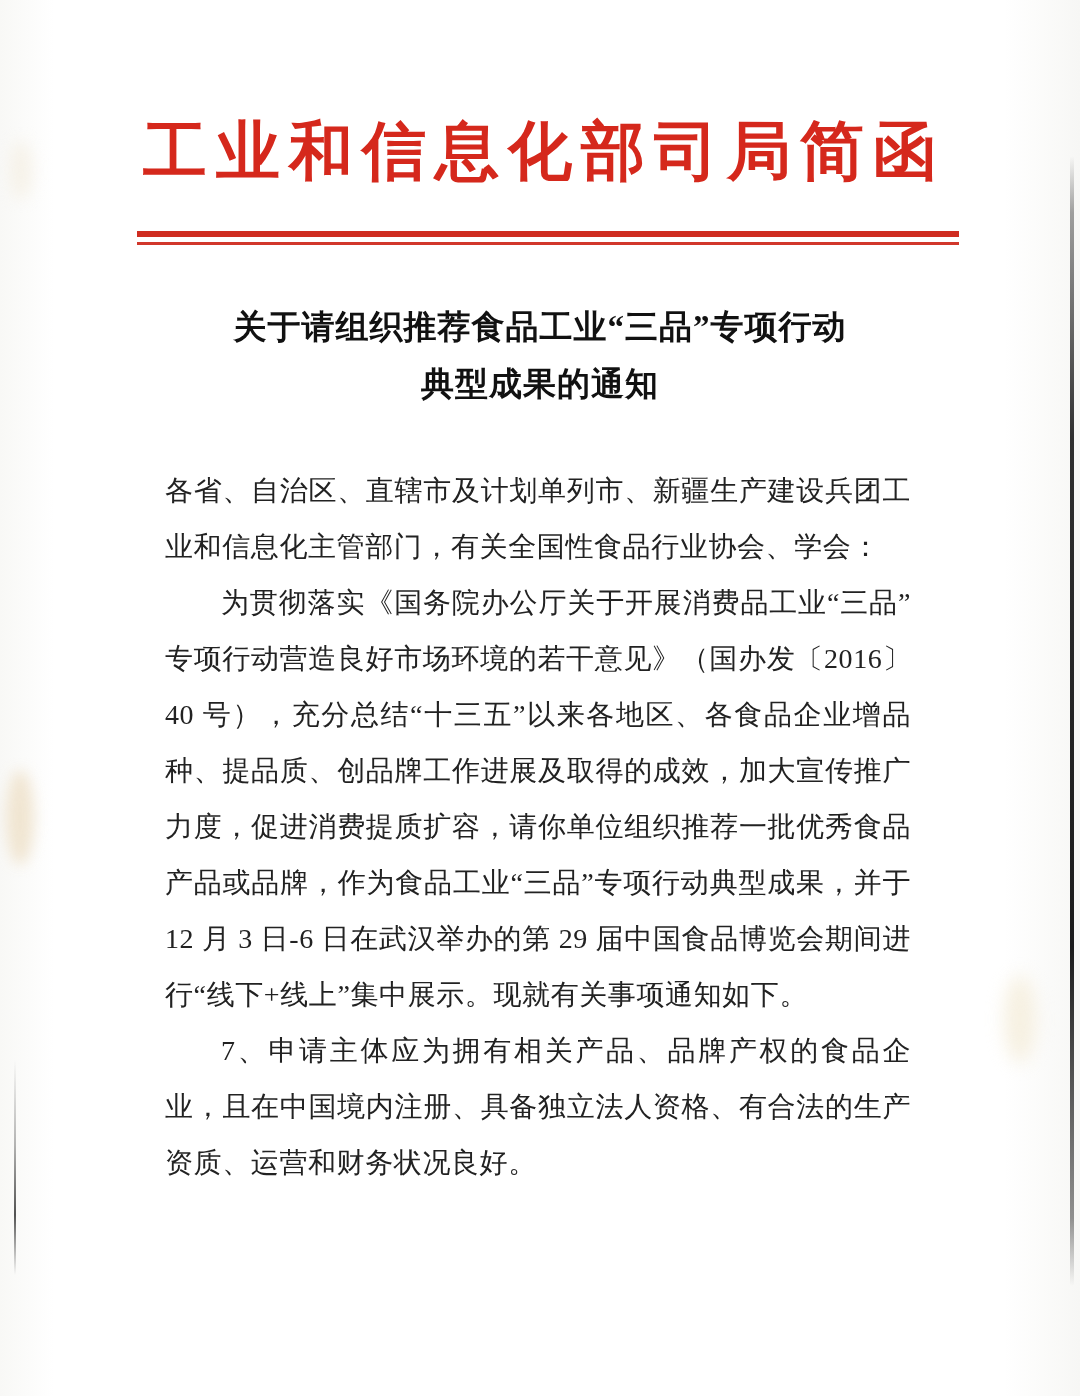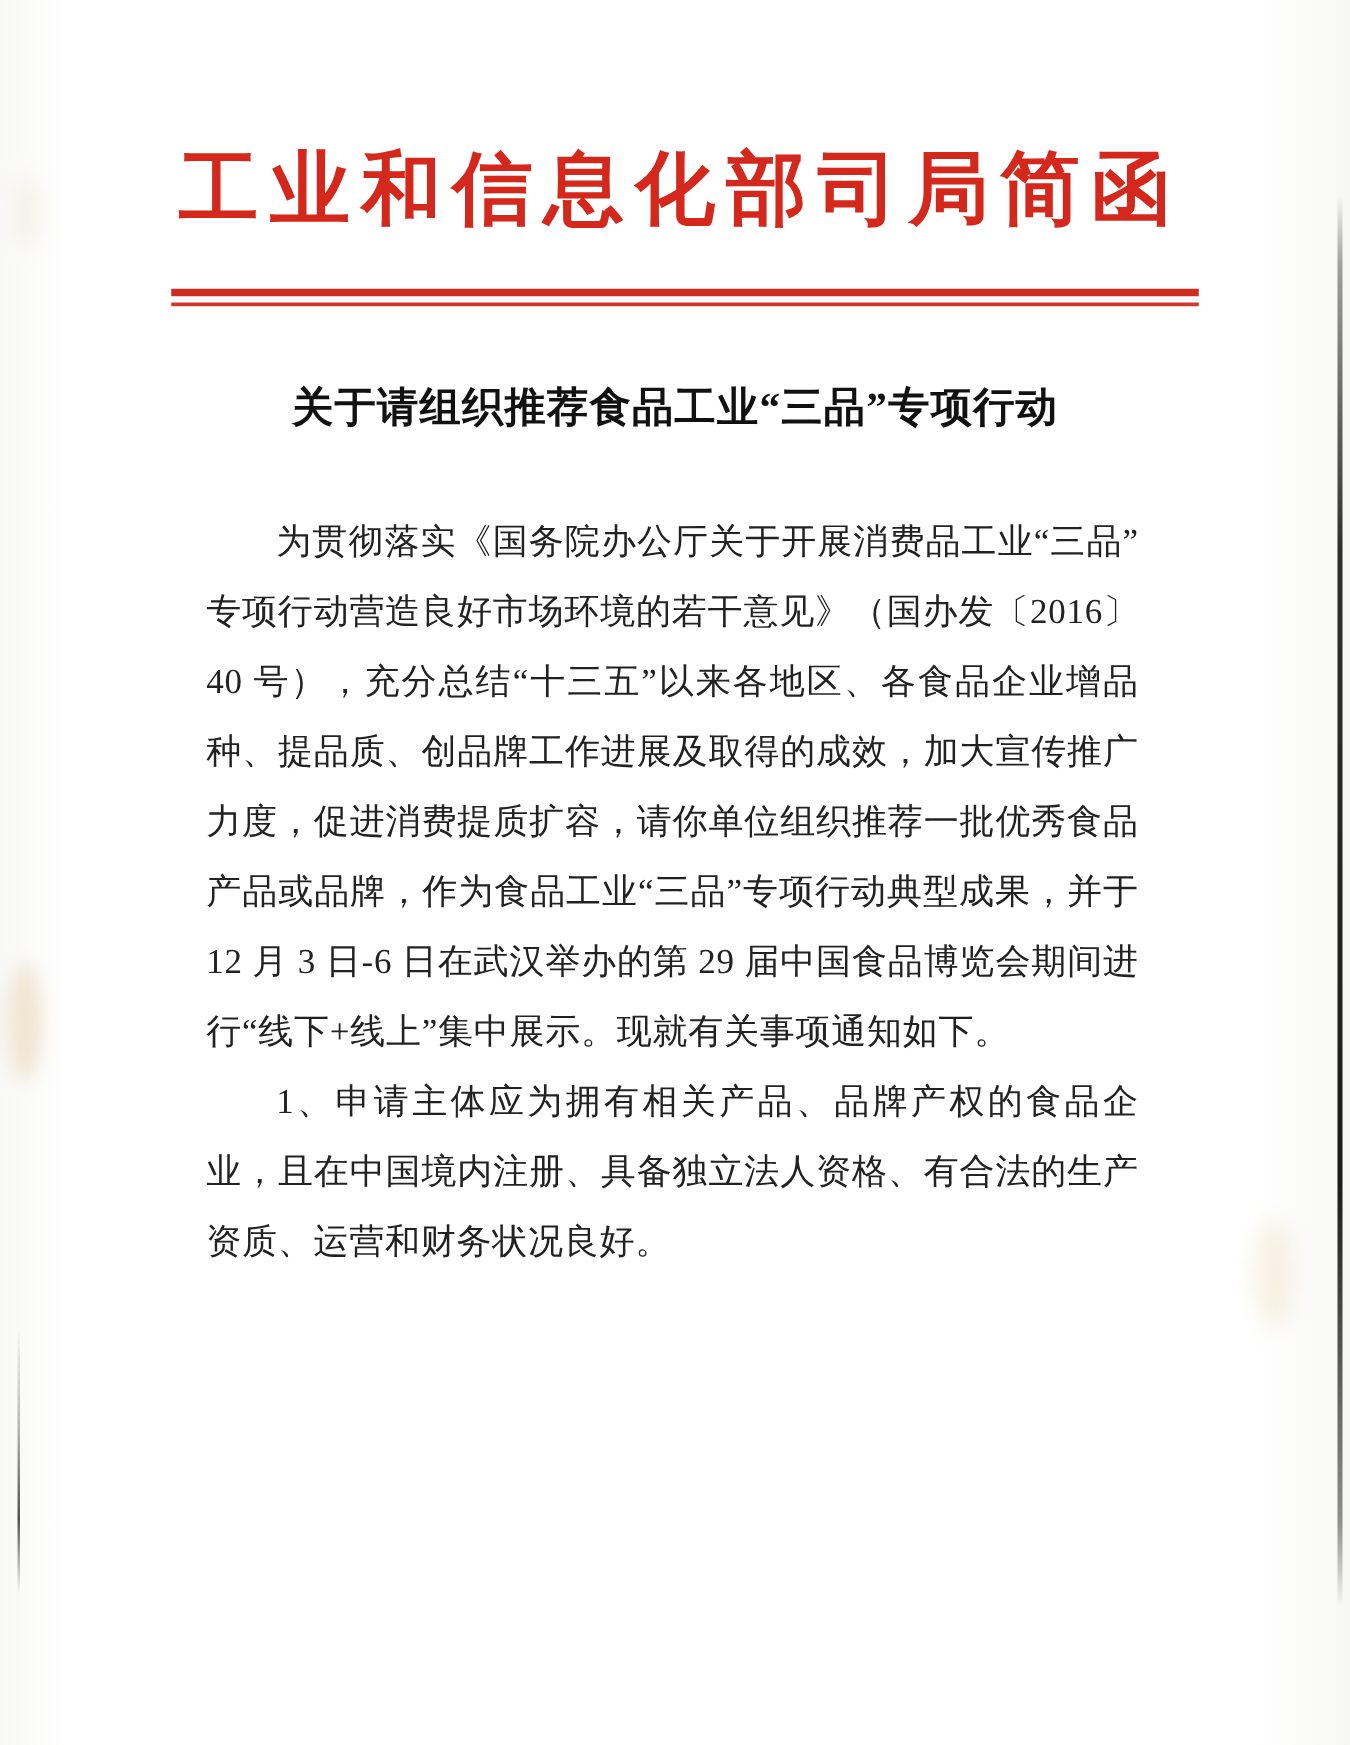--- a/index.html
+++ b/index.html
@@ -104,25 +104,27 @@
   <div class="letterhead">工业和信息化部司局简函</div>
 
   <div class="rule">
     <div class="rule-thick"></div>
     <div class="rule-thin"></div>
   </div>
 
 
   <div class="title">
     <span>关于请组织推荐食品工业“三品”专项行动</span>
+    <span>典型成果的通知</span>
   </div>
 
   <div class="content">
+    <p class="salutation">各省、自治区、直辖市及计划单列市、新疆生产建设兵团工业和信息化主管部门，有关全国性食品行业协会、学会：</p>
     <p class="para indent">为贯彻落实《国务院办公厅关于开展消费品工业“三品”专项行动营造良好市场环境的若干意见》（国办发〔2016〕40 号），充分总结“十三五”以来各地区、各食品企业增品种、提品质、创品牌工作进展及取得的成效，加大宣传推广力度，促进消费提质扩容，请你单位组织推荐一批优秀食品产品或品牌，作为食品工业“三品”专项行动典型成果，并于 12 月 3 日-6 日在武汉举办的第 29 届中国食品博览会期间进行“线下+线上”集中展示。现就有关事项通知如下。</p>
-    <p class="para indent">1、申请主体应为拥有相关产品、品牌产权的食品企业，且在中国境内注册、具备独立法人资格、有合法的生产资质、运营和财务状况良好。</p>
+    <p class="para indent">7、申请主体应为拥有相关产品、品牌产权的食品企业，且在中国境内注册、具备独立法人资格、有合法的生产资质、运营和财务状况良好。</p>
   </div>
 
   <div class="edge-line-right"></div>
   <div class="edge-line-left"></div>
   <div class="smudge-left"></div>
   <div class="smudge-right"></div>
   <div class="smudge-top-left"></div>
 
 </div>
 

